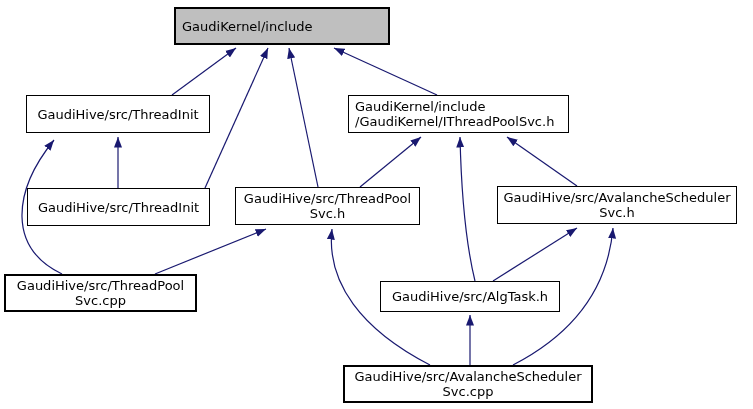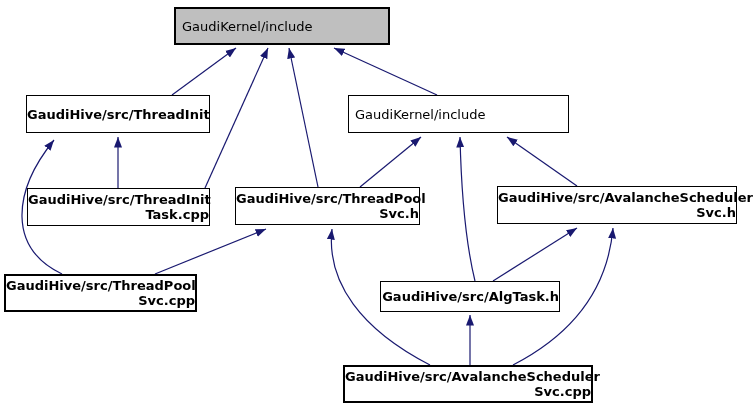--- a/index.html
+++ b/index.html
@@ -38,22 +38,21 @@
   .node .line {
     line-height: 15px;
     white-space: nowrap;
   }
   .node.align-left {
     padding-left: 6px;
     padding-right: 4px;
     text-align: left;
   }
   .node.align-center {
-    text-align: right;
-    font-weight: bold;
+    text-align: center;
   }
 </style>
 </head>
 <body>
 
 <div id="graph-canvas">
   <svg id="edges-layer" width="753" height="409" viewBox="0 0 753 409" xmlns="http://www.w3.org/2000/svg">
     <defs>
       <marker id="arrowhead" markerUnits="userSpaceOnUse" markerWidth="11" markerHeight="9" viewBox="0 0 11 9" refX="10.5" refY="4.5" orient="auto">
         <path d="M0,0.5 L10.5,4.5 L0,8.5 z" fill="#191970"></path>
@@ -78,24 +77,24 @@
   </svg>
   <div id="nodes-layer">
       <div class="node align-left" style="left: 174px; top: 7px; width: 216px; height: 38px; background: rgb(191, 191, 191); border-width: 2px; border-color: rgb(0, 0, 0);">
         <div class="line">GaudiKernel/include</div>
       </div>
       <div class="node align-center" style="left: 26px; top: 95px; width: 184px; height: 38px; background: rgb(255, 255, 255); border-width: 1px; border-color: rgb(0, 0, 0);">
         <div class="line">GaudiHive/src/ThreadInit</div>
       </div>
       <div class="node align-left" style="left: 348px; top: 95px; width: 221px; height: 38px; background: rgb(255, 255, 255); border-width: 1px; border-color: rgb(0, 0, 0);">
         <div class="line">GaudiKernel/include</div>
+        <div class="line">/GaudiKernel/IThreadPoolSvc.h</div>
       </div>
       <div class="node align-center" style="left: 27px; top: 188px; width: 183px; height: 38px; background: rgb(255, 255, 255); border-width: 1px; border-color: rgb(0, 0, 0);">
         <div class="line">GaudiHive/src/ThreadInit</div>
-        <div class="line">Task.cpp</div>
       </div>
       <div class="node align-center" style="left: 235px; top: 187px; width: 185px; height: 38px; background: rgb(255, 255, 255); border-width: 1px; border-color: rgb(0, 0, 0);">
         <div class="line">GaudiHive/src/ThreadPool</div>
         <div class="line">Svc.h</div>
       </div>
       <div class="node align-center" style="left: 497px; top: 186px; width: 240px; height: 38px; background: rgb(255, 255, 255); border-width: 1px; border-color: rgb(0, 0, 0);">
         <div class="line">GaudiHive/src/AvalancheScheduler</div>
         <div class="line">Svc.h</div>
       </div>
       <div class="node align-center" style="left: 4px; top: 274px; width: 193px; height: 38px; background: rgb(255, 255, 255); border-width: 2px; border-color: rgb(0, 0, 0);">

